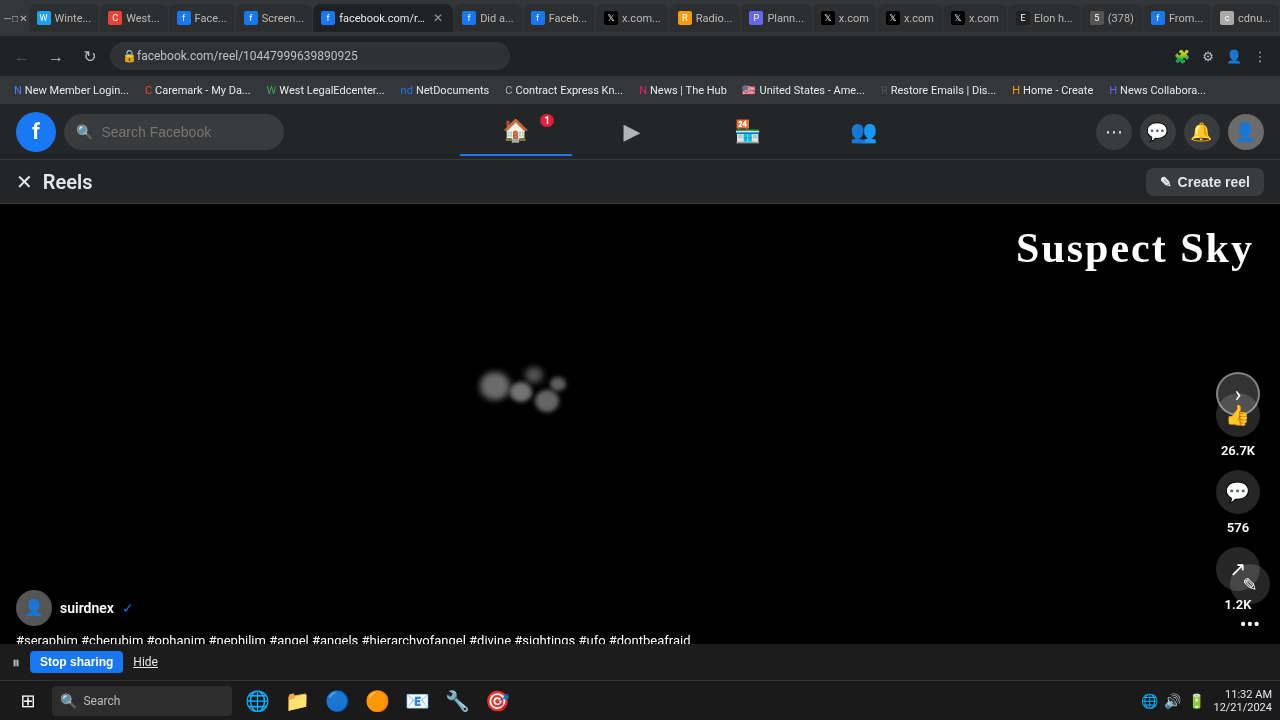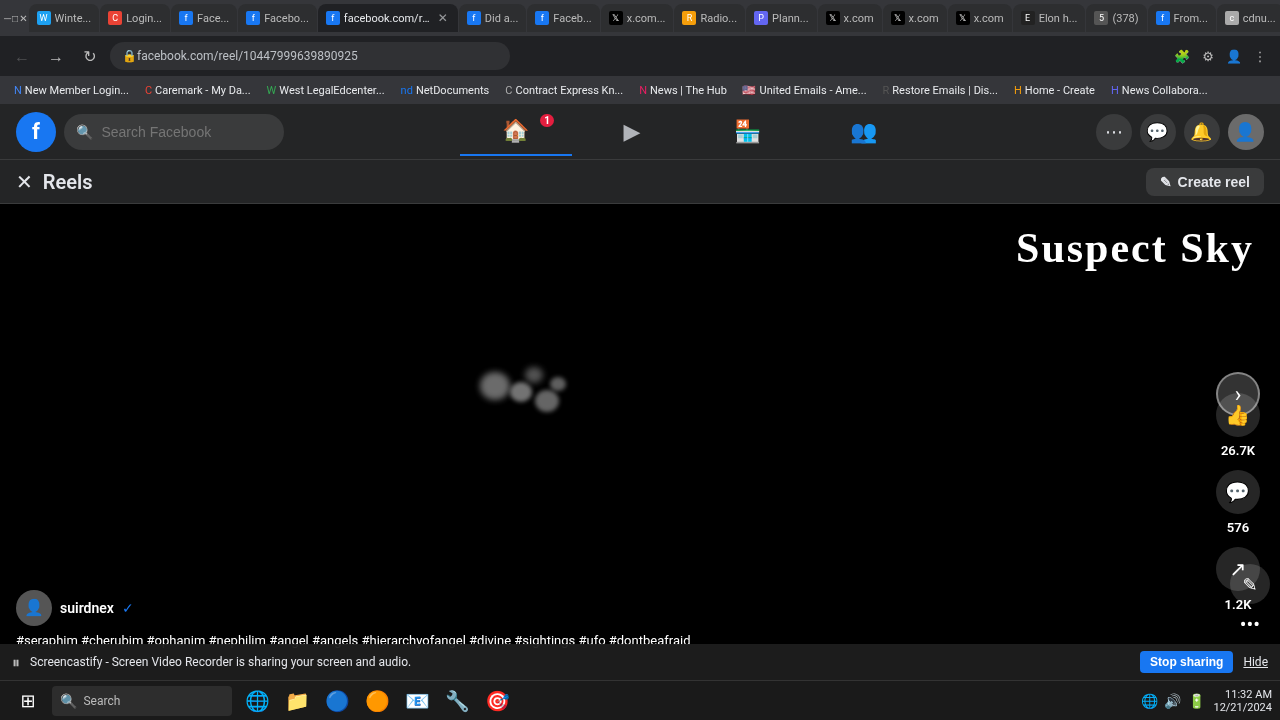--- a/index.html
+++ b/index.html
@@ -210,29 +210,29 @@
     <div class="browser-btn nav-btn" style="width:16px;height:16px;">
       <span style="font-size:10px;color:#bbb;">✕</span>
     </div>
 
     <div class="tab">
       <div class="tab-favicon" style="background:#1da1f2; color:#fff; font-size:9px; display:flex; align-items:center; justify-content:center; border-radius:2px;">W</div>
       <span class="tab-title">Winte...</span>
     </div>
     <div class="tab">
       <div class="tab-favicon" style="background:#ea4335; color:#fff; font-size:9px; display:flex; align-items:center; justify-content:center; border-radius:2px;">C</div>
-      <span class="tab-title">Login...</span>
+      <span class="tab-title">West...</span>
     </div>
     <div class="tab">
       <div class="tab-favicon" style="background:#1877f2; color:#fff; font-size:9px; display:flex; align-items:center; justify-content:center; border-radius:2px;">f</div>
       <span class="tab-title">Face...</span>
     </div>
     <div class="tab">
       <div class="tab-favicon" style="background:#1877f2; color:#fff; font-size:9px; display:flex; align-items:center; justify-content:center; border-radius:2px;">f</div>
-      <span class="tab-title">Facebo...</span>
+      <span class="tab-title">Screen...</span>
     </div>
     <div class="tab active">
       <div class="tab-favicon" style="background:#1877f2; color:#fff; font-size:9px; display:flex; align-items:center; justify-content:center; border-radius:2px;">f</div>
       <span class="tab-title">facebook.com/reel/10447999639890925</span>
       <span class="tab-close">✕</span>
     </div>
     <div class="tab">
       <div class="tab-favicon" style="background:#1877f2; color:#fff; font-size:9px; display:flex; align-items:center; justify-content:center; border-radius:2px;">f</div>
       <span class="tab-title">Did a...</span>
     </div>
@@ -319,21 +319,21 @@
     <div class="bookmark-item">
       <span style="font-size:11px;color:#aaa;">C</span>
       <span>Contract Express Kn...</span>
     </div>
     <div class="bookmark-item">
       <span style="font-size:11px;color:#e91e63;">N</span>
       <span>News | The Hub</span>
     </div>
     <div class="bookmark-item">
       <span style="font-size:11px;color:#1877f2;">🇺🇸</span>
-      <span>United Emails - Ame...</span>
+      <span>United States - Ame...</span>
     </div>
     <div class="bookmark-item">
       <span style="font-size:11px;color:#555;">R</span>
       <span>Restore Emails | Dis...</span>
     </div>
     <div class="bookmark-item">
       <span style="font-size:11px;color:#f59e0b;">H</span>
       <span>Home - Create</span>
     </div>
     <div class="bookmark-item">
@@ -438,21 +438,20 @@
         <span class="verified-icon">✓</span>
       </div>
       <div class="video-caption">
         <span>#seraphim #cherubim #ophanim #nephilim #angel #angels
 #hierarchyofangel #divine #sightings #ufo #dontbeafraid</span>
       </div>
     </div>
 
     <div class="screencast-bar">
       <span class="screencast-icon">⏸</span>
-      <span class="screencast-text">Screencastify - Screen Video Recorder is sharing your screen and audio.</span>
       <button class="stop-sharing-btn">Stop sharing</button>
       <span class="hide-btn">Hide</span>
     </div>
   </div>
 </div>
 
 <div class="taskbar">
   <div class="taskbar-start">
     <span style="font-size:18px;color:#fff;">⊞</span>
   </div>

